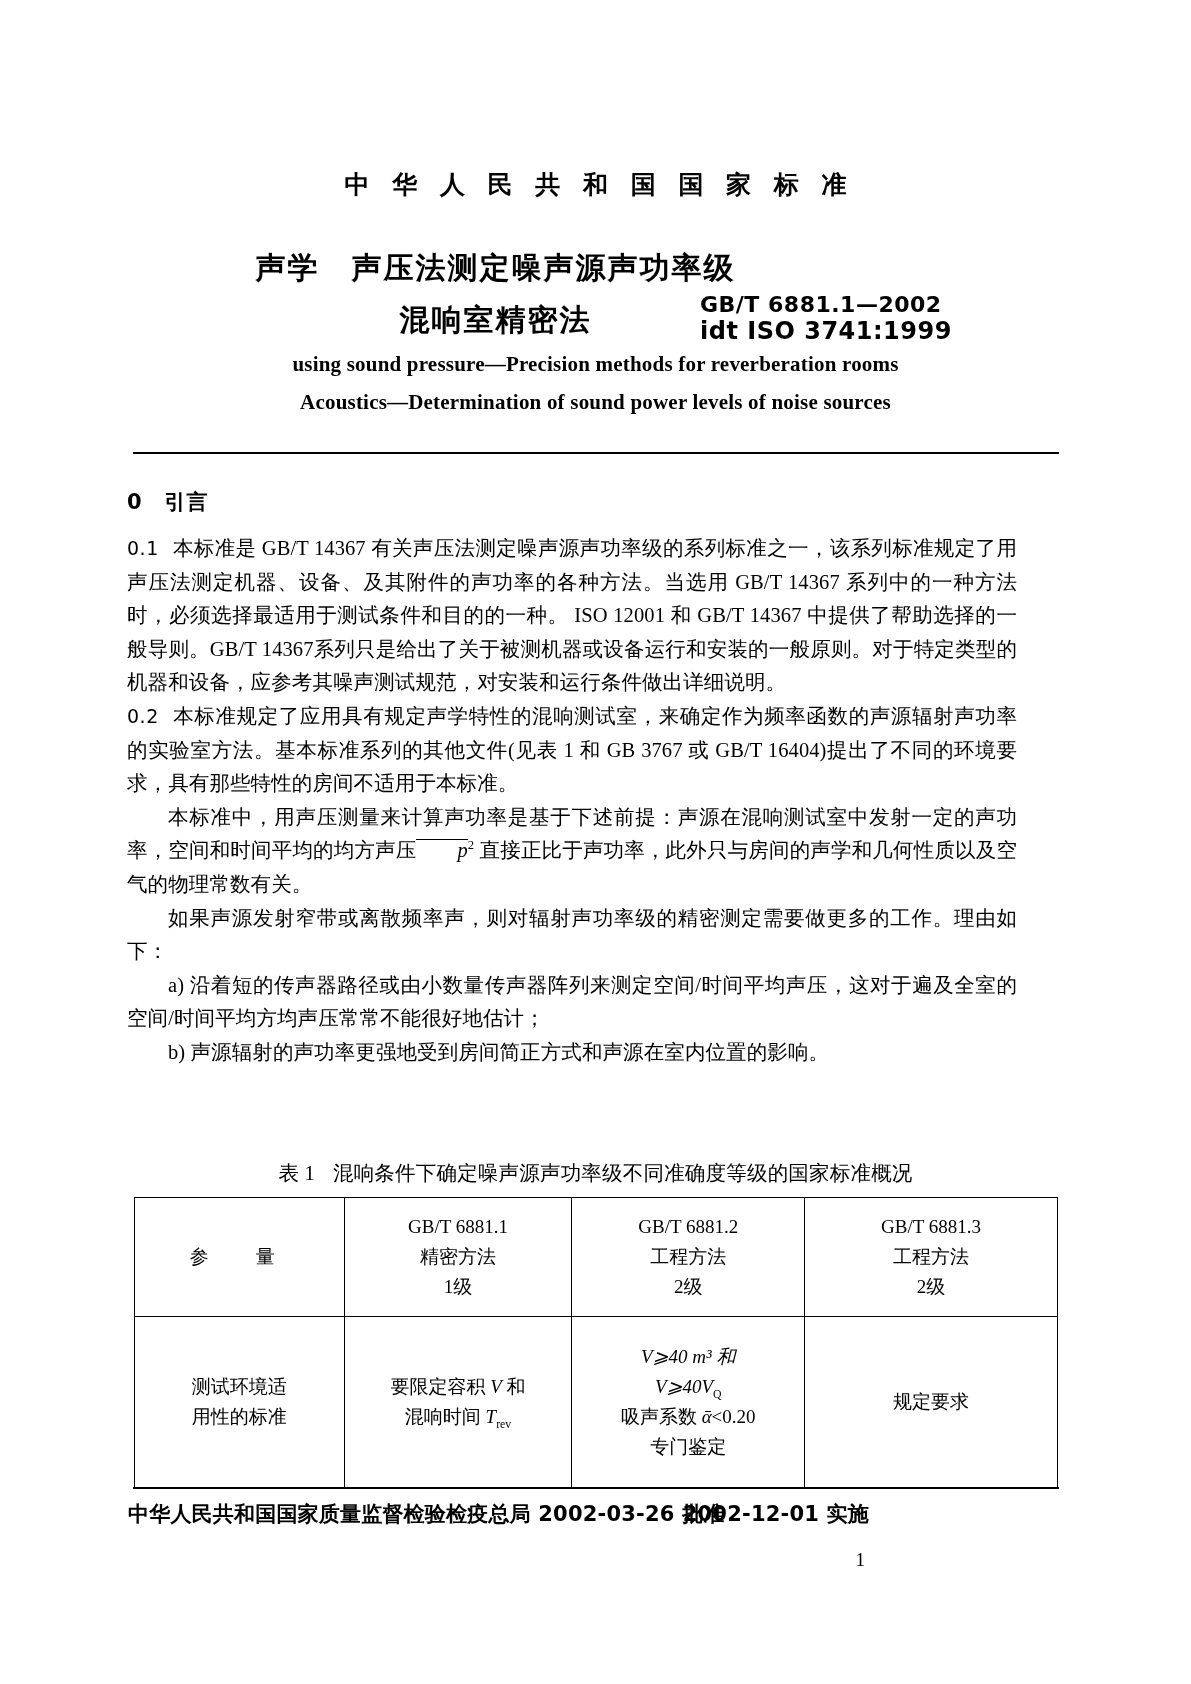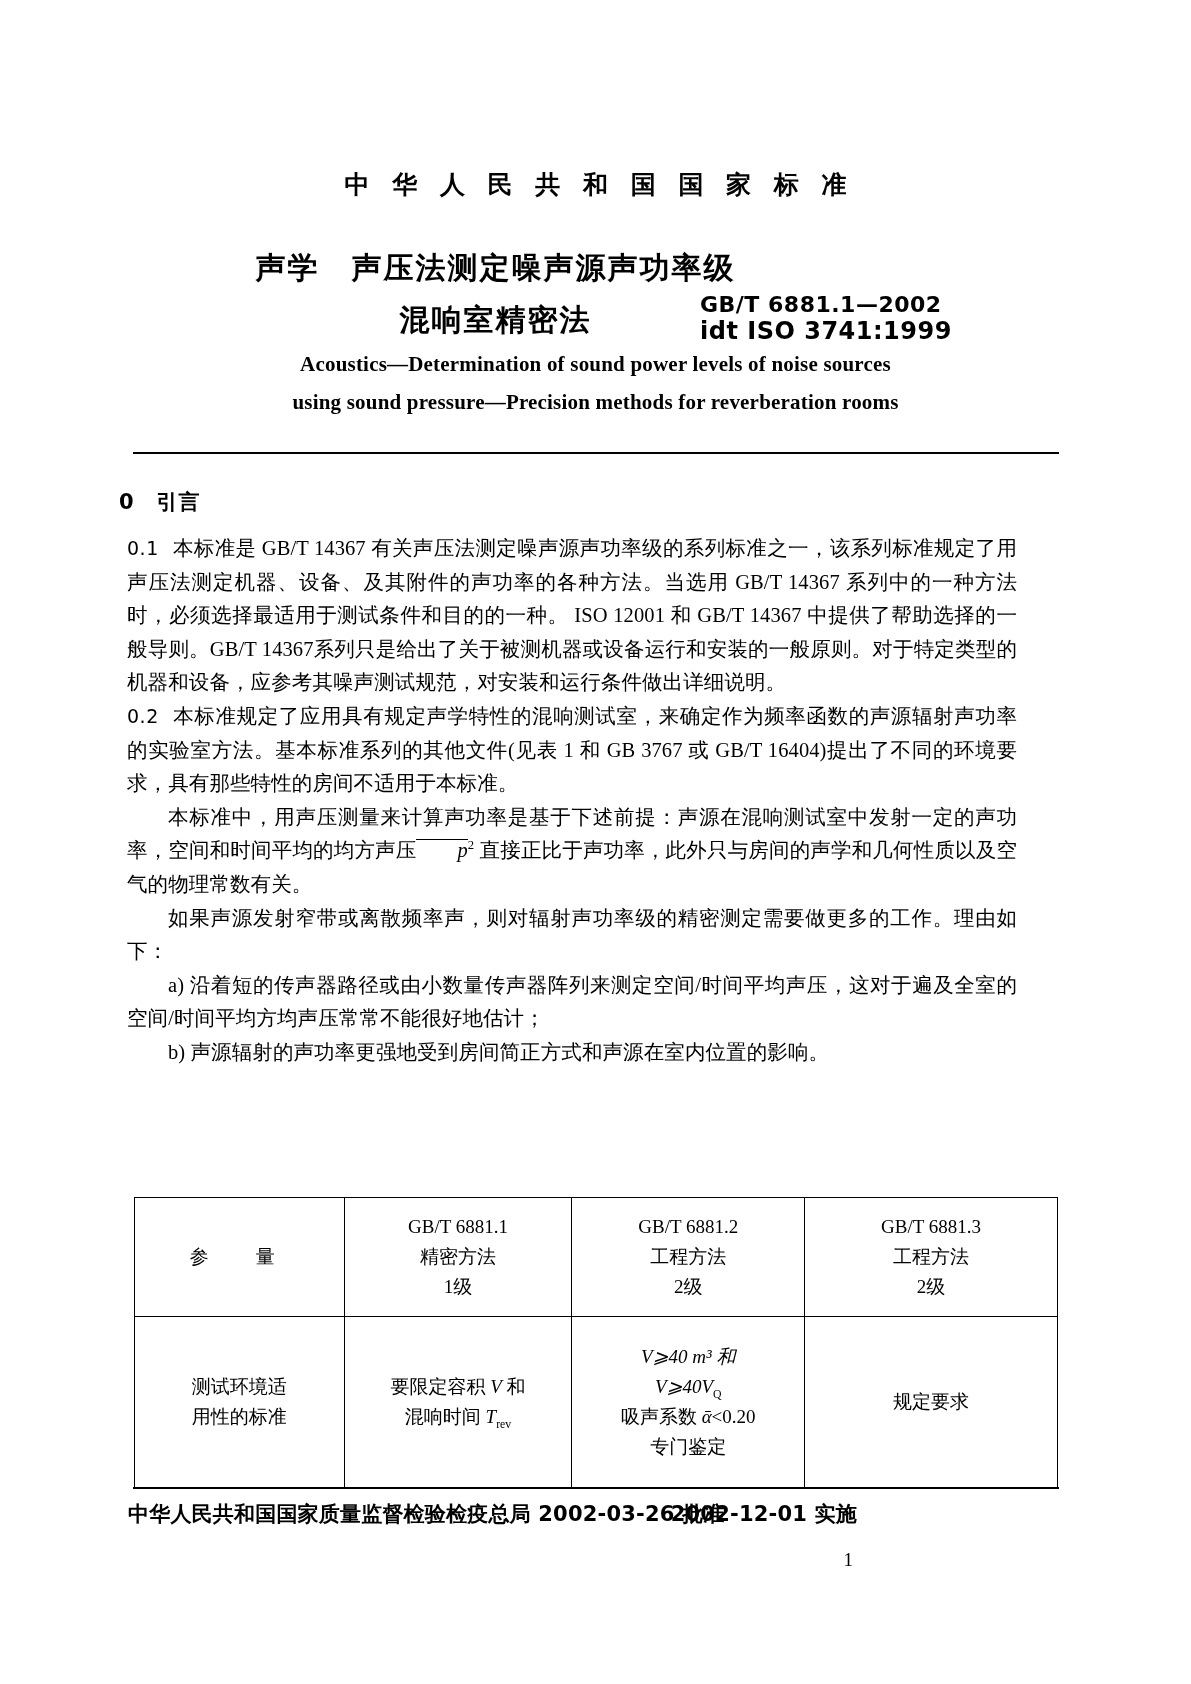--- a/index.html
+++ b/index.html
@@ -13,20 +13,21 @@
     position: relative;
     font-family: "Liberation Serif", "DejaVu Serif", serif;
     color: #000000;
     overflow: hidden;
   }
   .page {
     position: absolute;
     left: 0; top: 0;
     width: 985px;
     height: 1684px;
+    padding-left: 12px;
   }
 
   
   .nat-std-line {
     position: absolute;
     left: 0; top: 168px;
     width: 1191px;
     text-align: center;
     font-family: "DejaVu Sans", "Liberation Sans", sans-serif;
     font-size: 25px;
@@ -87,21 +88,21 @@
   .rule-top {
     position: absolute;
     left: 133px; top: 452px;
     width: 926px;
     border-top: 2.5px solid #000;
   }
 
   
   .section-head {
     position: absolute;
-    left: 119px; top: 488px;
+    left: 127px; top: 488px;
     font-family: "DejaVu Sans", "Liberation Sans", sans-serif;
     font-size: 21px;
     font-weight: 600;
     letter-spacing: 1px;
   }
 
   .body {
     position: absolute;
     left: 127px;
     top: 532px;
@@ -215,22 +216,22 @@
   <div class="title-wrap">
     <div class="title-line">声学　声压法测定噪声源声功率级</div>
     <div class="title-line">混响室精密法</div>
     <div class="std-num">
       <div class="l1">GB/T 6881.1—2002</div>
       <div class="l2">idt ISO 3741:1999</div>
     </div>
   </div>
 
   <div class="en-title">
+    <div>using sound pressure—Precision methods for reverberation rooms</div>
     <div>Acoustics—Determination of sound power levels of noise sources</div>
-    <div>using sound pressure—Precision methods for reverberation rooms</div>
   </div>
 
   <div class="rule-top"></div>
 
   <div class="section-head">0　引言</div>
 
   <div class="body">
 
     <p class="para"><span class="numlead">0.1</span><span>本标准是 GB/T 14367 有关声压法测定噪声源声功率级的系列标准之一，该系列标准规定了用声压法测定机器、设备、及其附件的声功率的各种方法。当选用 GB/T 14367 系列中的一种方法时，必须选择最适用于测试条件和目的的一种。 ISO 12001 和 GB/T 14367 中提供了帮助选择的一般导则。GB/T 14367系列只是给出了关于被测机器或设备运行和安装的一般原则。对于特定类型的机器和设备，应参考其噪声测试规范，对安装和运行条件做出详细说明。</span></p>
 
@@ -239,20 +240,23 @@
     <p class="para ind2"><span>本标准中，用声压测量来计算声功率是基于下述前提：声源在混响测试室中发射一定的声功率，空间和时间平均的均方声压</span><var class="ovl">p</var><sup>2</sup>&nbsp;<span>直接正比于声功率，此外只与房间的声学和几何性质以及空气的物理常数有关。</span></p>
 
     <p class="para ind2">如果声源发射窄带或离散频率声，则对辐射声功率级的精密测定需要做更多的工作。理由如下：</p>
 
     <p class="para ind2">a) 沿着短的传声器路径或由小数量传声器阵列来测定空间/时间平均声压，这对于遍及全室的空间/时间平均方均声压常常不能很好地估计；</p>
 
     <p class="para ind2">b) 声源辐射的声功率更强地受到房间简正方式和声源在室内位置的影响。</p>
 
   </div>
 
+  <div class="tbl-caption">
+    <span class="lbl">表 1</span><span>混响条件下确定噪声源声功率级不同准确度等级的国家标准概况</span>
+  </div>
 
   <table class="t1">
     <tbody>
       <tr class="hdr">
         <td class="c0">
           <span class="sp4">参　量</span>
         </td>
         <td class="c1">
           <div>GB/T 6881.1</div>
           <div>精密方法</div>

